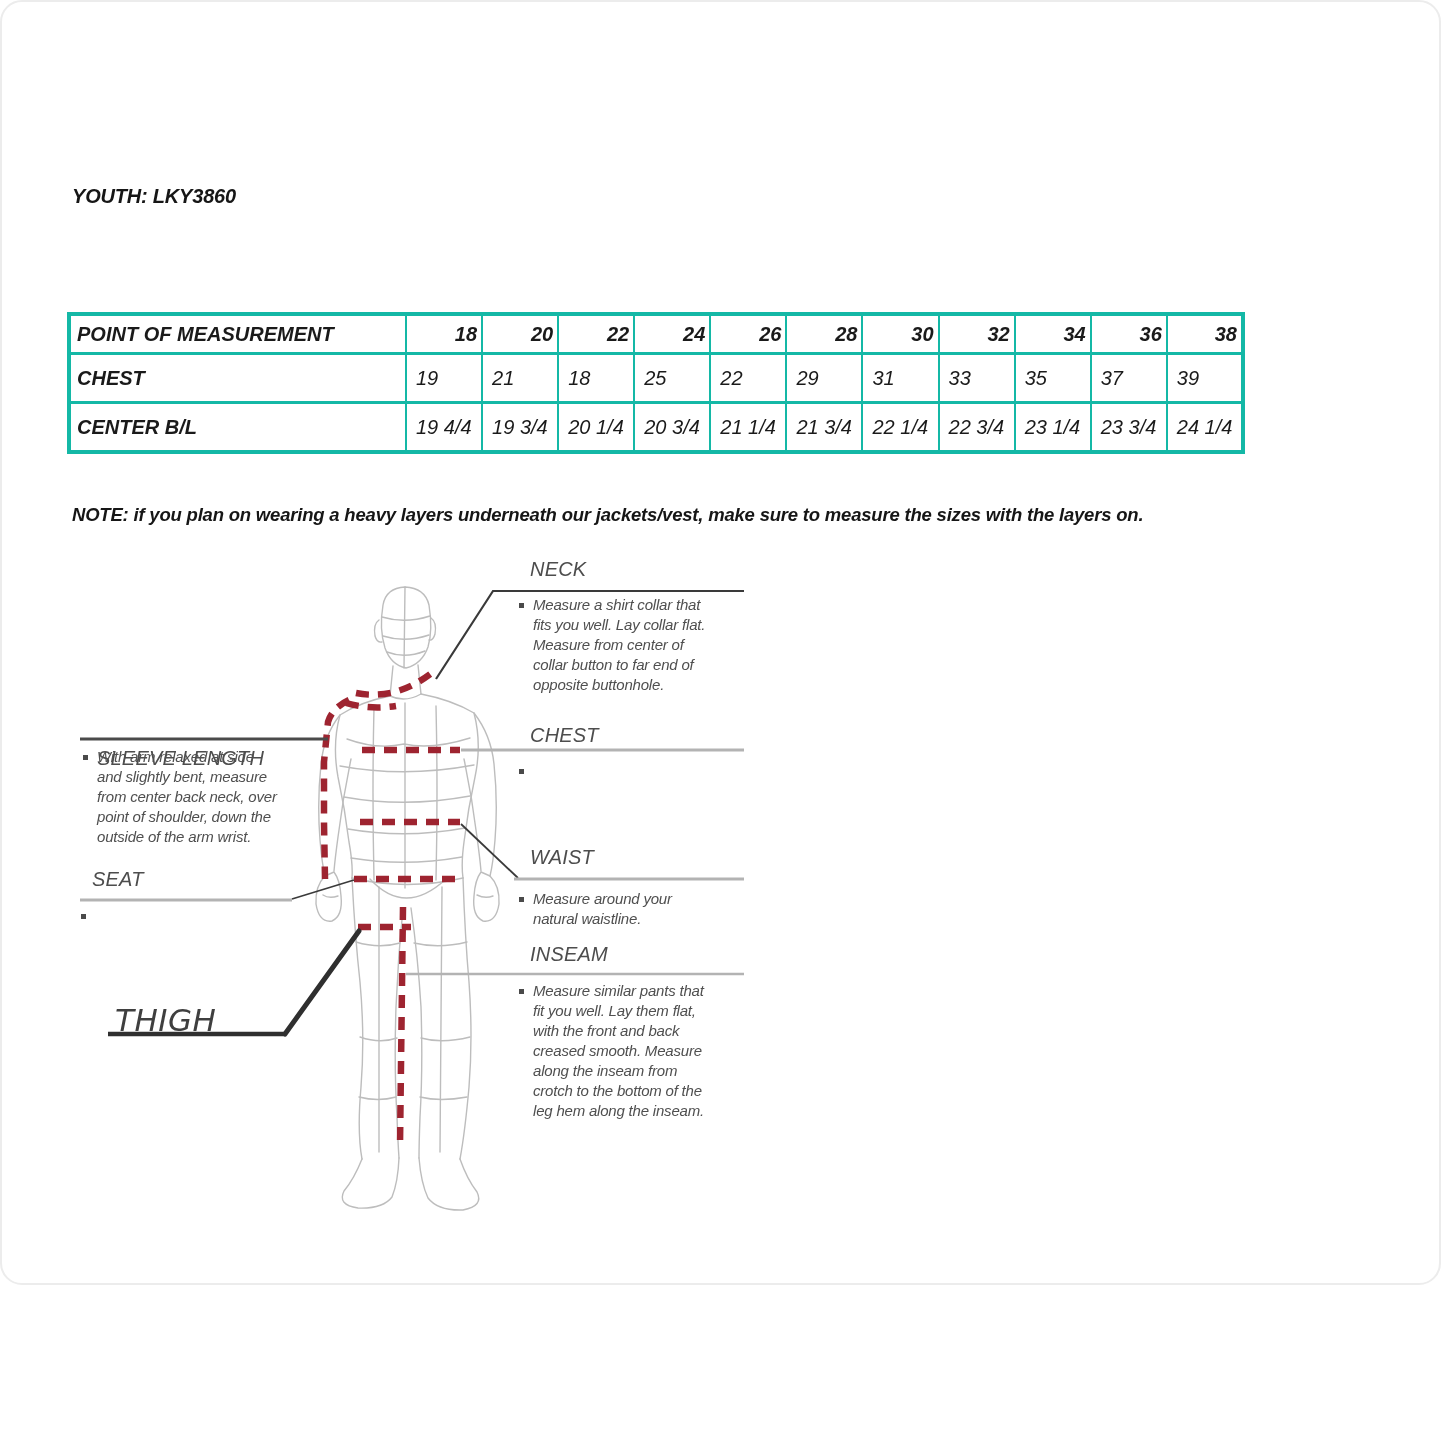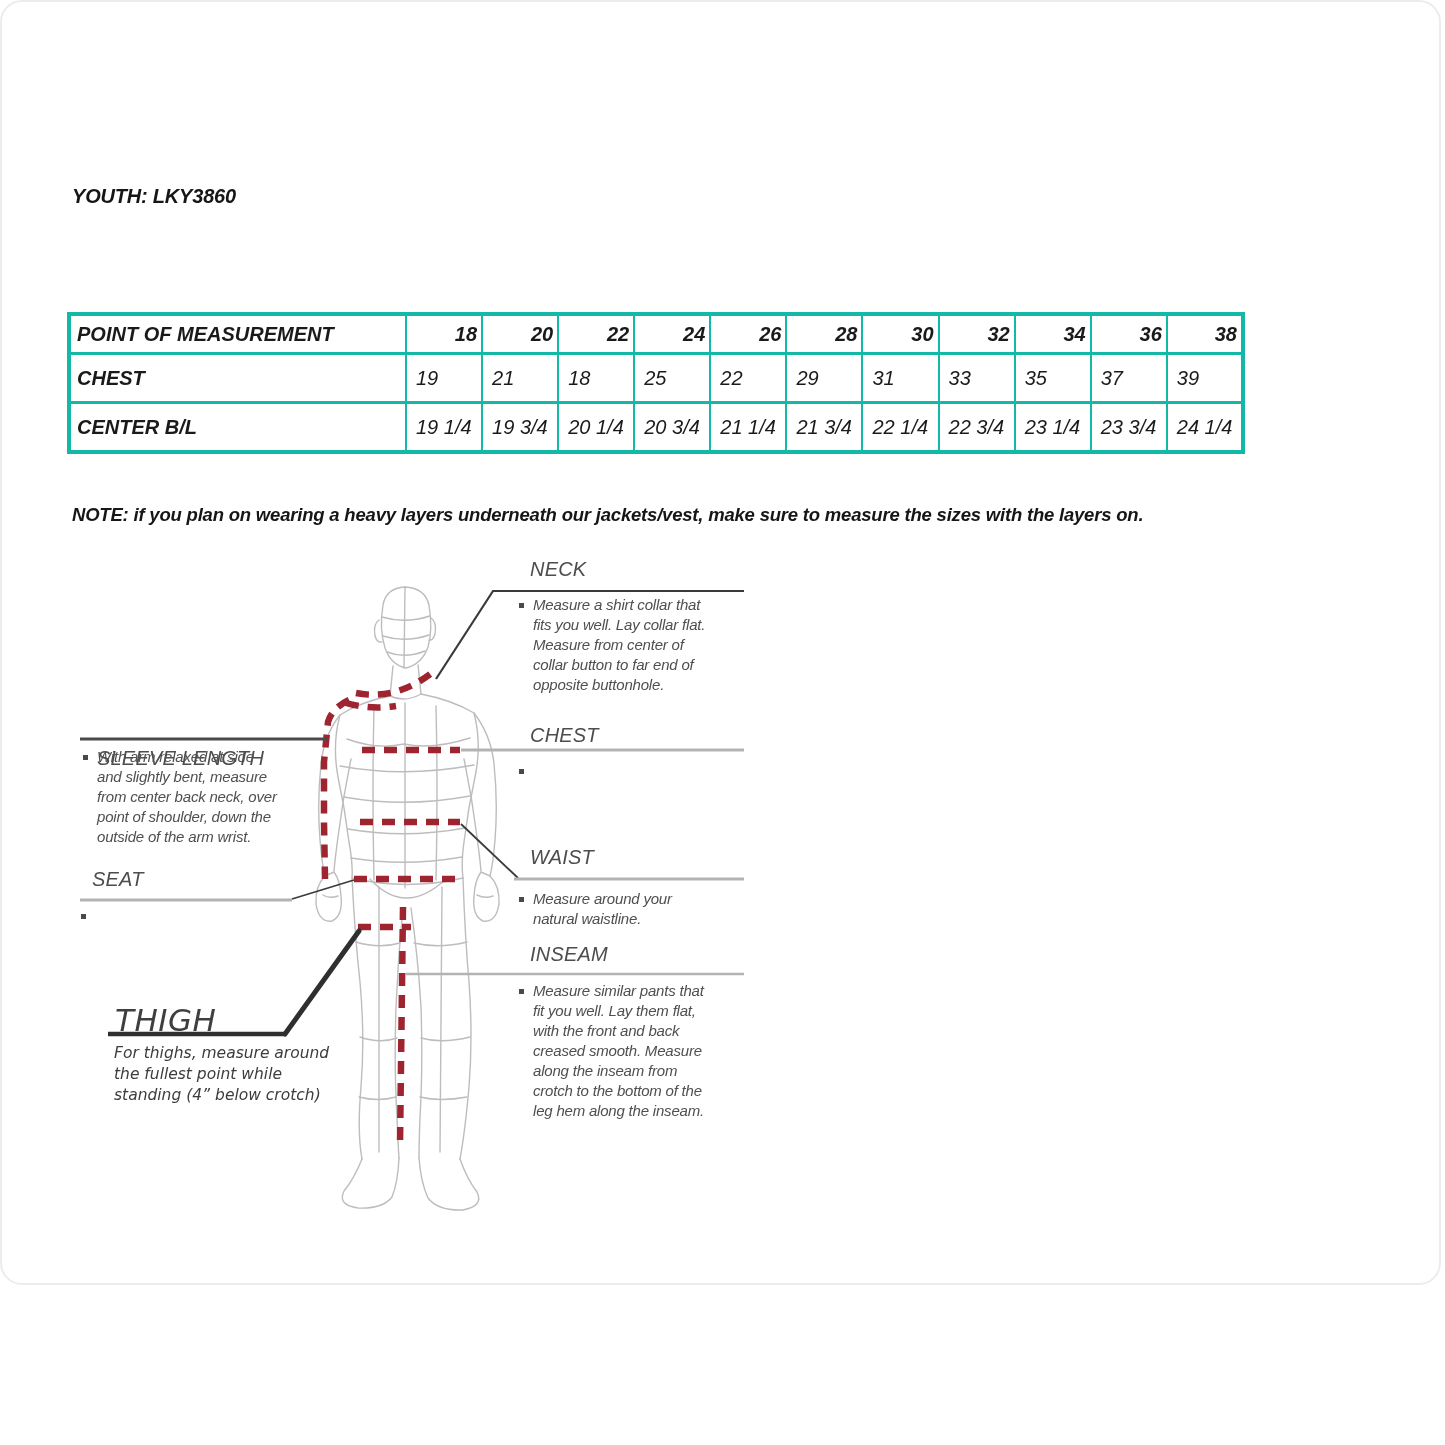--- a/index.html
+++ b/index.html
@@ -67,21 +67,21 @@
         <td class="val">22</td>
         <td class="val">29</td>
         <td class="val">31</td>
         <td class="val">33</td>
         <td class="val">35</td>
         <td class="val">37</td>
         <td class="val">39</td>
       </tr>
       <tr>
         <td class="rowlabel">CENTER B/L</td>
-        <td class="val">19 1/4</td>
+        <td class="val">19 4/4</td>
         <td class="val">19 3/4</td>
         <td class="val">20 1/4</td>
         <td class="val">20 3/4</td>
         <td class="val">21 1/4</td>
         <td class="val">21 3/4</td>
         <td class="val">22 1/4</td>
         <td class="val">22 3/4</td>
         <td class="val">23 1/4</td>
         <td class="val">23 3/4</td>
         <td class="val">24 1/4</td>
@@ -203,19 +203,14 @@
     <div>Measure similar pants that</div>
     <div>fit you well. Lay them flat,</div>
     <div>with the front and back</div>
     <div>creased smooth. Measure</div>
     <div>along the inseam from</div>
     <div>crotch to the bottom of the</div>
     <div>leg hem along the inseam.</div>
   </div>
 
   <div class="abs dg-head thigh" style="left:113px;top:1000px;">THIGH</div>
-  <div class="abs dg-text thigh" style="left:112px;top:1041px;">
-    <div>For thighs, measure around</div>
-    <div>the fullest point while</div>
-    <div>standing (4” below crotch)</div>
-  </div>
 
 </div>
 
 </body></html>

